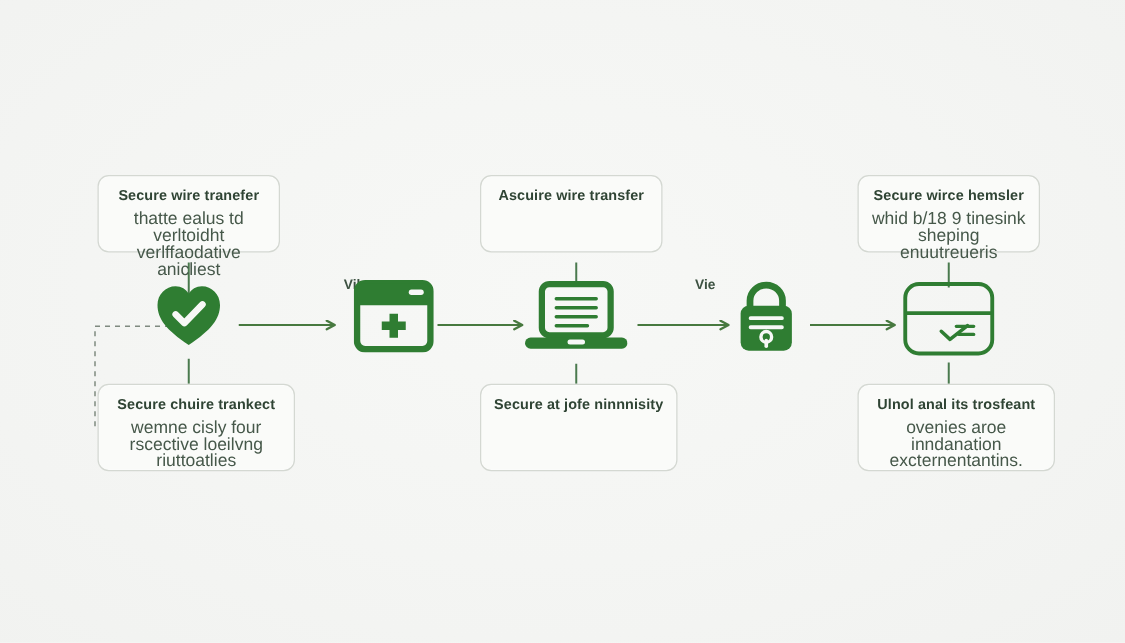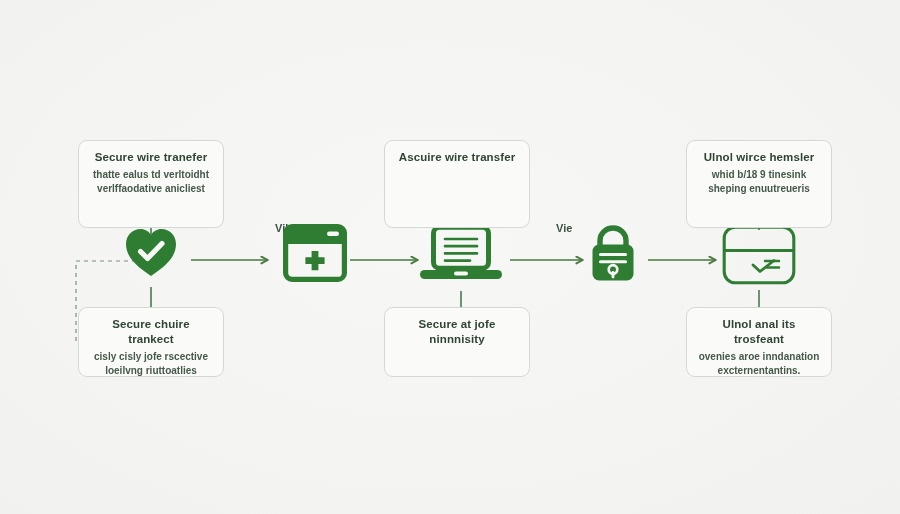--- a/index.html
+++ b/index.html
@@ -51,29 +51,29 @@
     font-size: 11.5px;
     font-weight: 700;
     color: #2f4434;
     letter-spacing: 0.1px;
     line-height: 15px;
     margin-bottom: 3px;
     filter: blur(0.22px);
   }
   .note .sub {
     display: block;
-    font-size: 10px;
-    font-weight: 700;
+    font-size: 14px;
+    font-weight: 400;
     color: #46584a;
     line-height: 13.5px;
     filter: blur(0.3px);
   }
 
-  .note.top    { width: 146px; height: 88px; top: 140px; }
-  .note.bottom { width: 146px; height: 70px; top: 307px; }
+  .note.top    { width: 146px; height: 62px; top: 140px; }
+  .note.bottom { width: 158px; height: 70px; top: 307px; }
 
   .col1 { left: 78px; }
   .col2 { left: 384px; }
   .col3 { left: 686px; }
 
   
   .icon {
     position: absolute;
     top: 224px;
     display: flex;
@@ -187,32 +187,32 @@
   </svg>
 </div>
 
 <div class="note top col1">
   <span class="ttl">Secure wire tranefer</span>
   <span class="sub">thatte ealus td verltoidht verlffaodative anicliest</span>
 </div>
 
 <div class="note bottom col1">
   <span class="ttl">Secure chuire trankect</span>
-  <span class="sub">cisly cisly jofe rscective loeilvng riuttoatlies</span>
+  <span class="sub">wemne cisly four rscective loeilvng riuttoatlies</span>
 </div>
 
 <div class="note top col2">
   <span class="ttl">Ascuire wire transfer</span>
 </div>
 
 <div class="note bottom col2">
   <span class="ttl">Secure at jofe ninnnisity</span>
 </div>
 
 <div class="note top col3">
-  <span class="ttl">Ulnol wirce hemsler</span>
+  <span class="ttl">Secure wirce hemsler</span>
   <span class="sub">whid b/18 9 tinesink sheping enuutreueris</span>
 </div>
 
 <div class="note bottom col3">
   <span class="ttl">Ulnol anal its trosfeant</span>
   <span class="sub">ovenies aroe inndanation excternentantins.</span>
 </div>
 
 </body></html>

